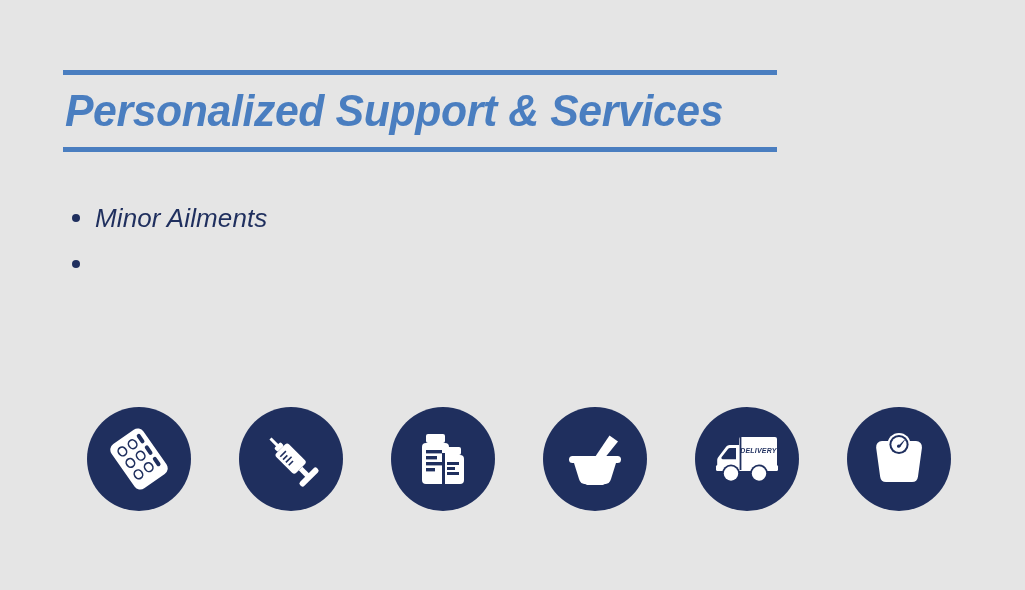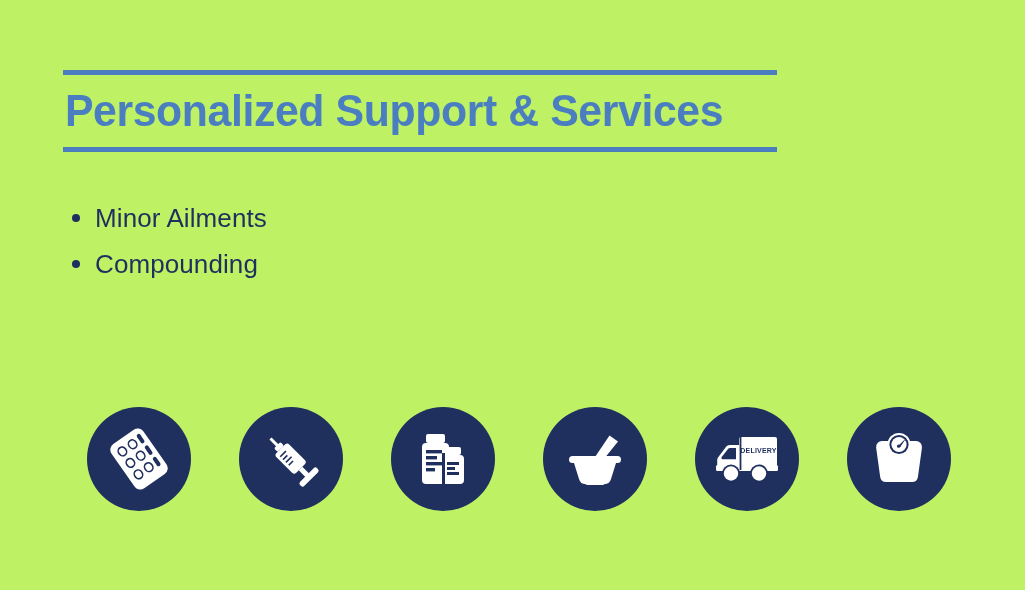--- a/index.html
+++ b/index.html
@@ -11,21 +11,22 @@
     width: 1025px;
     height: 590px;
     background: #ffffff;
     font-family: "Liberation Sans", sans-serif;
     overflow: hidden;
   }
   .slide {
     position: relative;
     width: 1025px;
     height: 590px;
-    background: #bef264;
+    background: #e5e5e5;
+    font-style: italic;
   }
 
   
   .title-block {
     position: absolute;
     left: 63px;
     top: 70px;
     width: 714px;
   }
   .rule {
@@ -108,21 +109,20 @@
     <div class="rule rule-bottom"></div>
   </div>
 
   <ul class="bullets">
     <li class="bullet-item">
       <span class="bullet-dot"></span>
       <span>Minor Ailments</span>
     </li>
     <li class="bullet-item">
       <span class="bullet-dot"></span>
-      <span>Compounding</span>
     </li>
   </ul>
 
   <div class="icon-row">
 
     <div class="icon-circle">
       <span>
         <svg width="66" height="66" viewBox="0 0 66 66" aria-hidden="true">
           <g transform="rotate(-35 33 33)">
             <rect x="13.5" y="6" width="39" height="54" rx="7" ry="7" fill="#ffffff"></rect>

